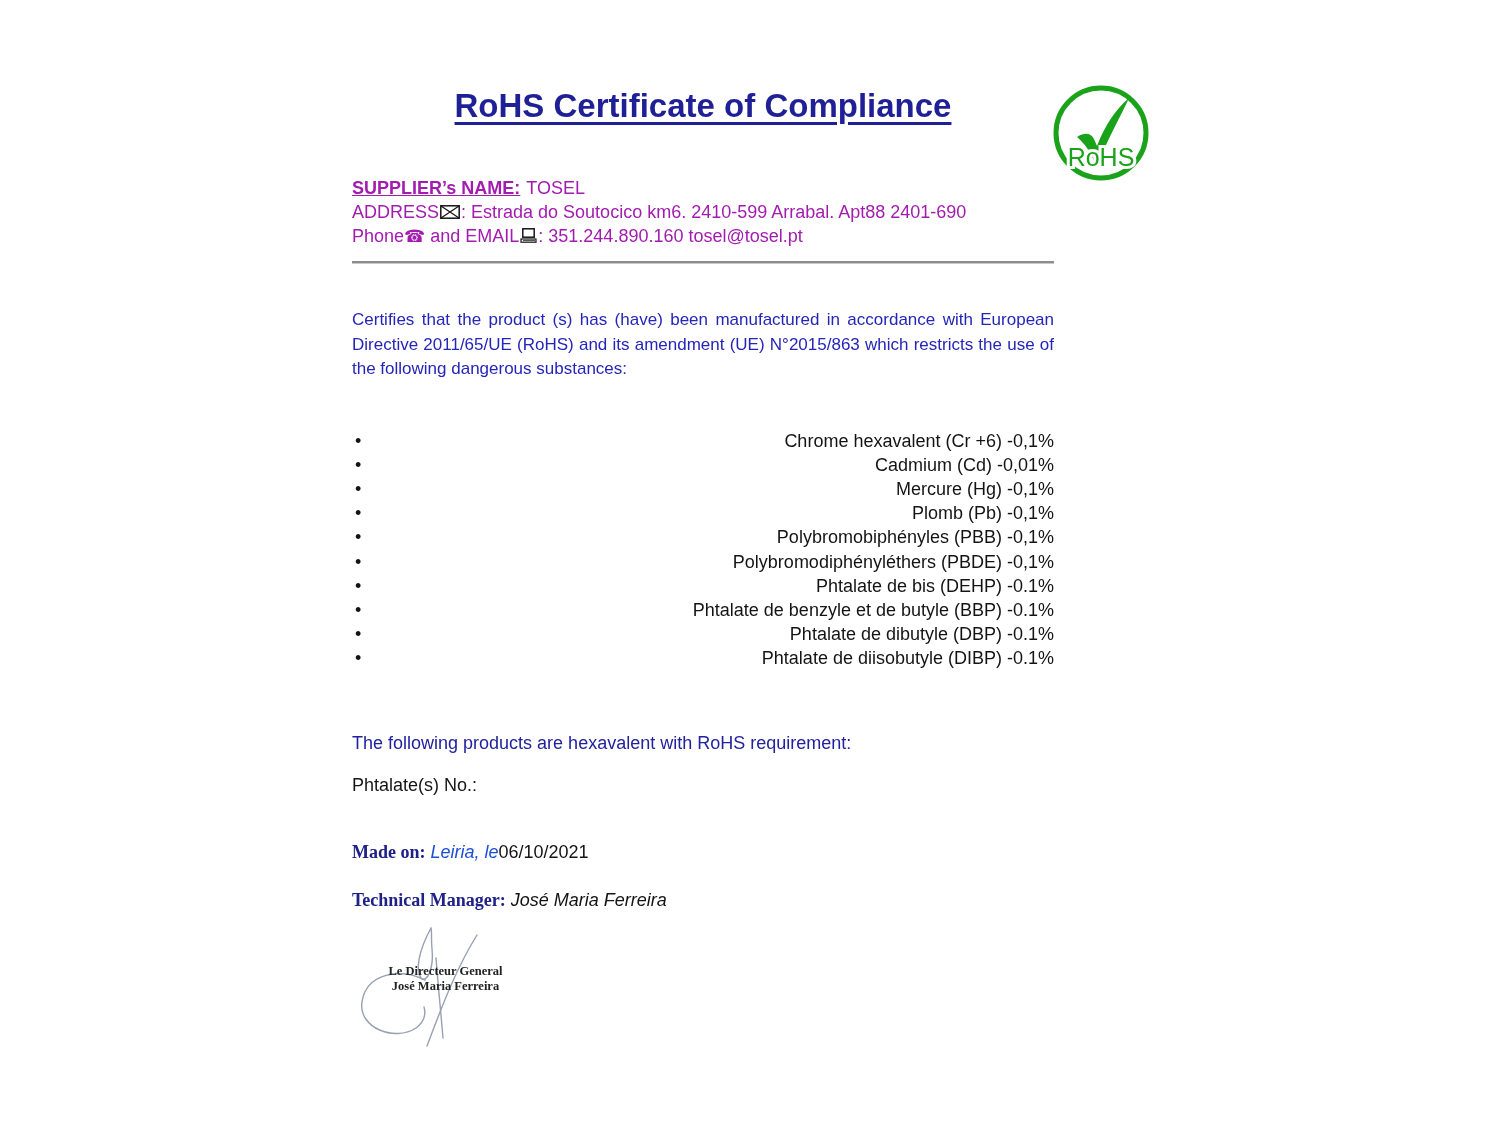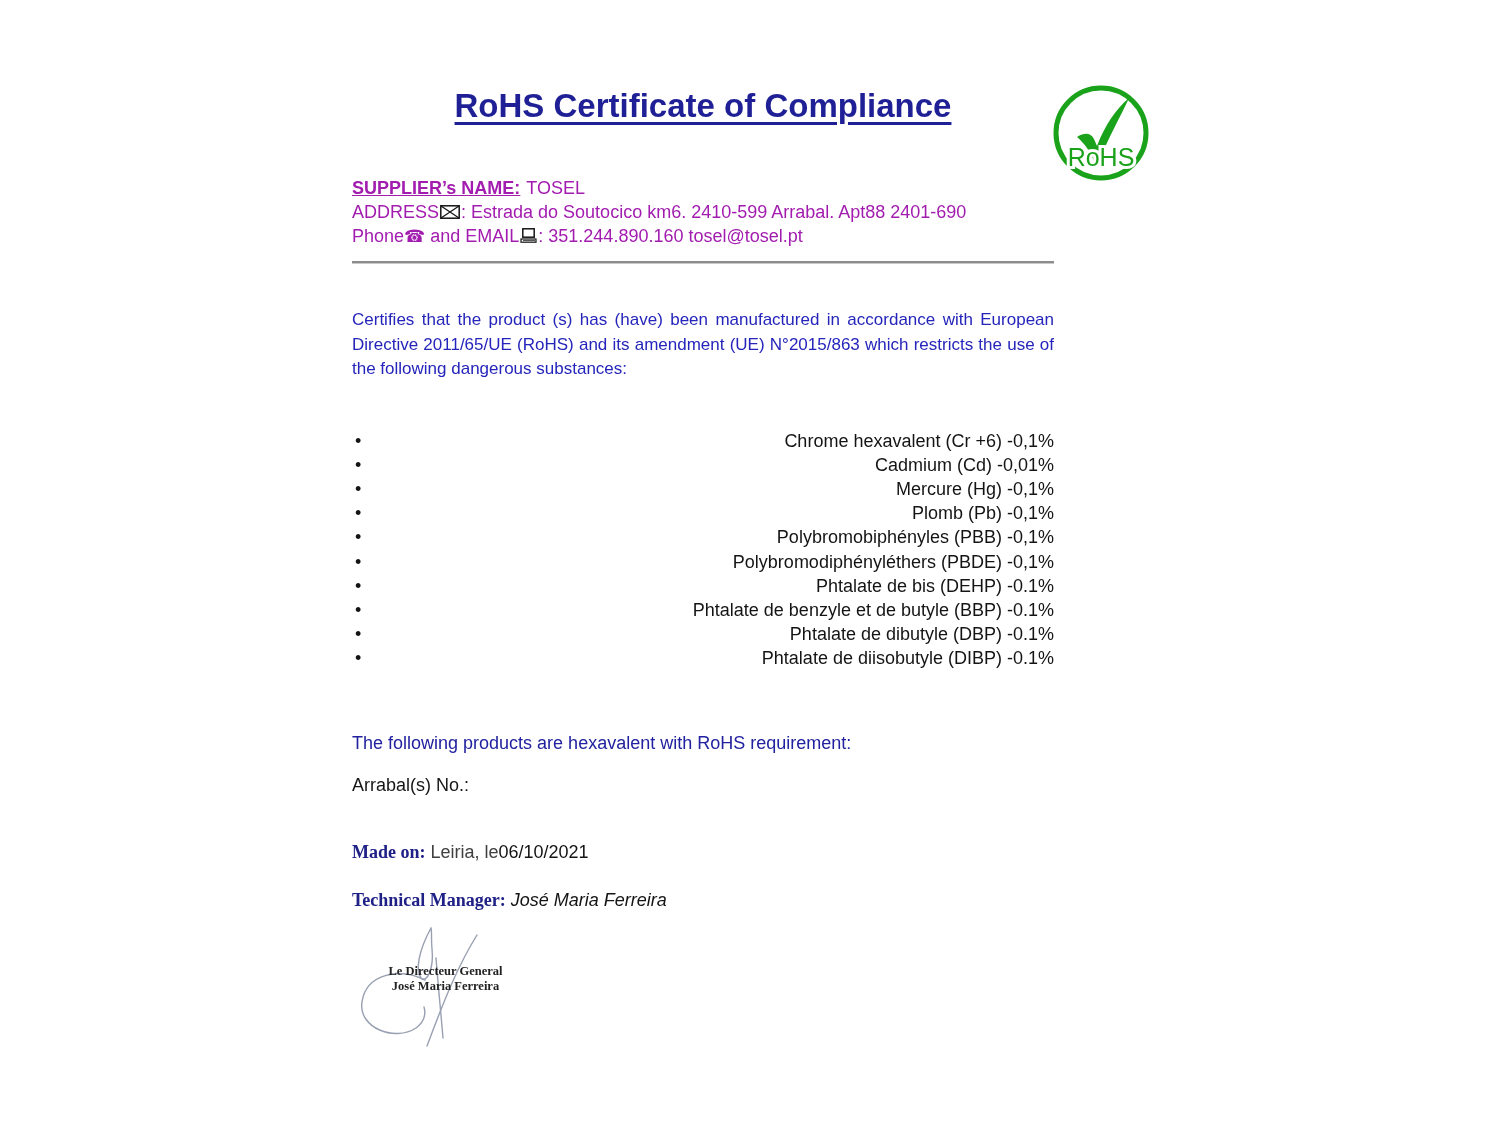--- a/index.html
+++ b/index.html
@@ -82,21 +82,21 @@
   }
   .articles-label {
     margin-top: 18px;
     font-size: 18px;
     line-height: 24px;
     color: #161616;
   }
 
   .made-on { margin-top: 43px; font-size: 18px; line-height: 24px; }
   .made-on .label, .tech-manager .label { font-weight: bold; color: #1f2187; font-family: Liberation Serif, serif; }
-  .italic-val { color: #404040; margin-left: 5px; }
+  .italic-val { font-style: italic; color: #1d4ed8; margin-left: 5px; }
   .plain-val { color: #141414; }
   .tech-manager { margin-top: 24px; font-size: 18px; line-height: 24px; }
   .tech-manager .name { font-style: italic; color: #141414; margin-left: 5px; font-family: "Liberation Sans", sans-serif; }
 
   
   .signature-wrap {
     position: absolute;
     left: 353px; top: 918px;
     width: 180px; height: 140px;
   }
@@ -155,21 +155,21 @@
     <li>Polybromobiphényles (PBB) -0,1%</li>
     <li>Polybromodiphényléthers (PBDE) -0,1%</li>
     <li>Phtalate de bis (DEHP) -0.1%</li>
     <li>Phtalate de benzyle et de butyle (BBP) -0.1%</li>
     <li>Phtalate de dibutyle (DBP) -0.1%</li>
     <li>Phtalate de diisobutyle (DIBP) -0.1%</li>
   </ul>
 
   <div class="compliance-statement">The following products are hexavalent with RoHS requirement:</div>
 
-  <div class="articles-label">Arrabal(s) No.:</div>
+  <div class="articles-label">Phtalate(s) No.:</div>
 
   <div class="made-on"><span class="label">Made on:</span><span class="italic-val">Leiria, le</span><span class="plain-val">06/10/2021</span></div>
 
   <div class="tech-manager"><span class="label">Technical Manager:</span><span class="name">José Maria Ferreira</span></div>
 
 </div>
 
 <div class="signature-wrap">
   <svg class="signature-svg" width="160" height="140" viewBox="0 0 160 140">
     <g fill="none" stroke="#98a0b2" stroke-width="1.4" stroke-linecap="round">

